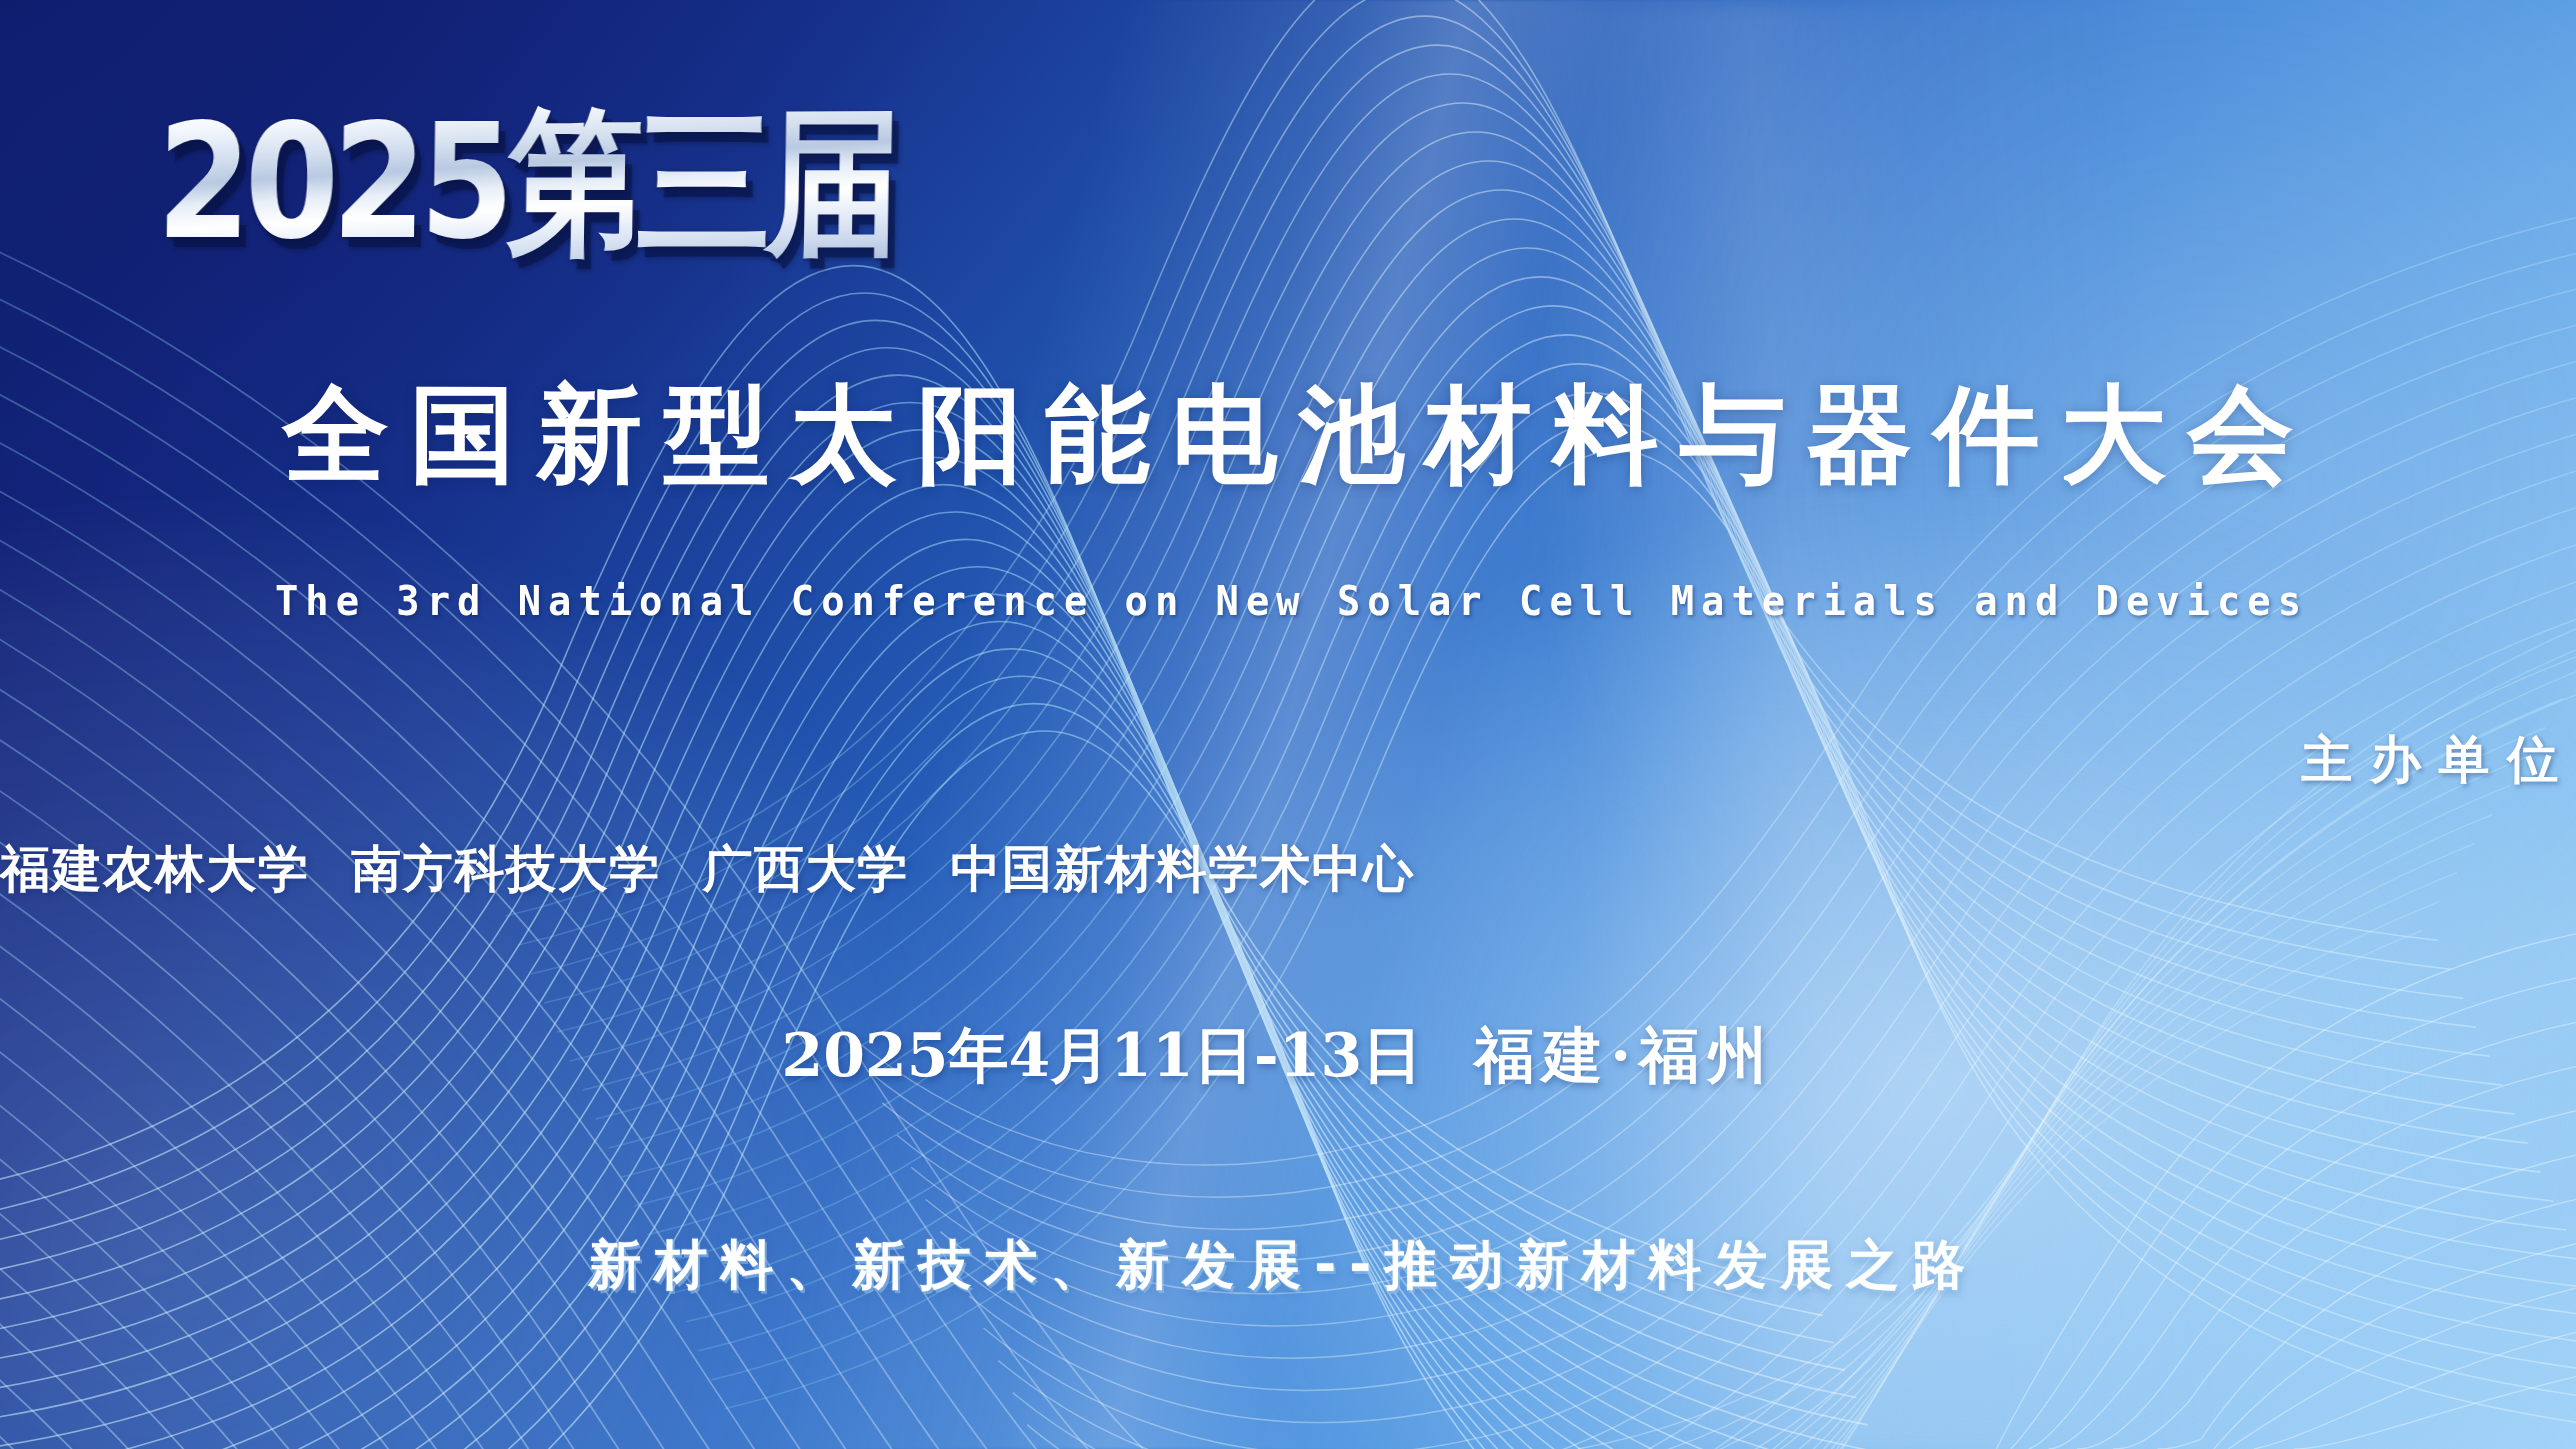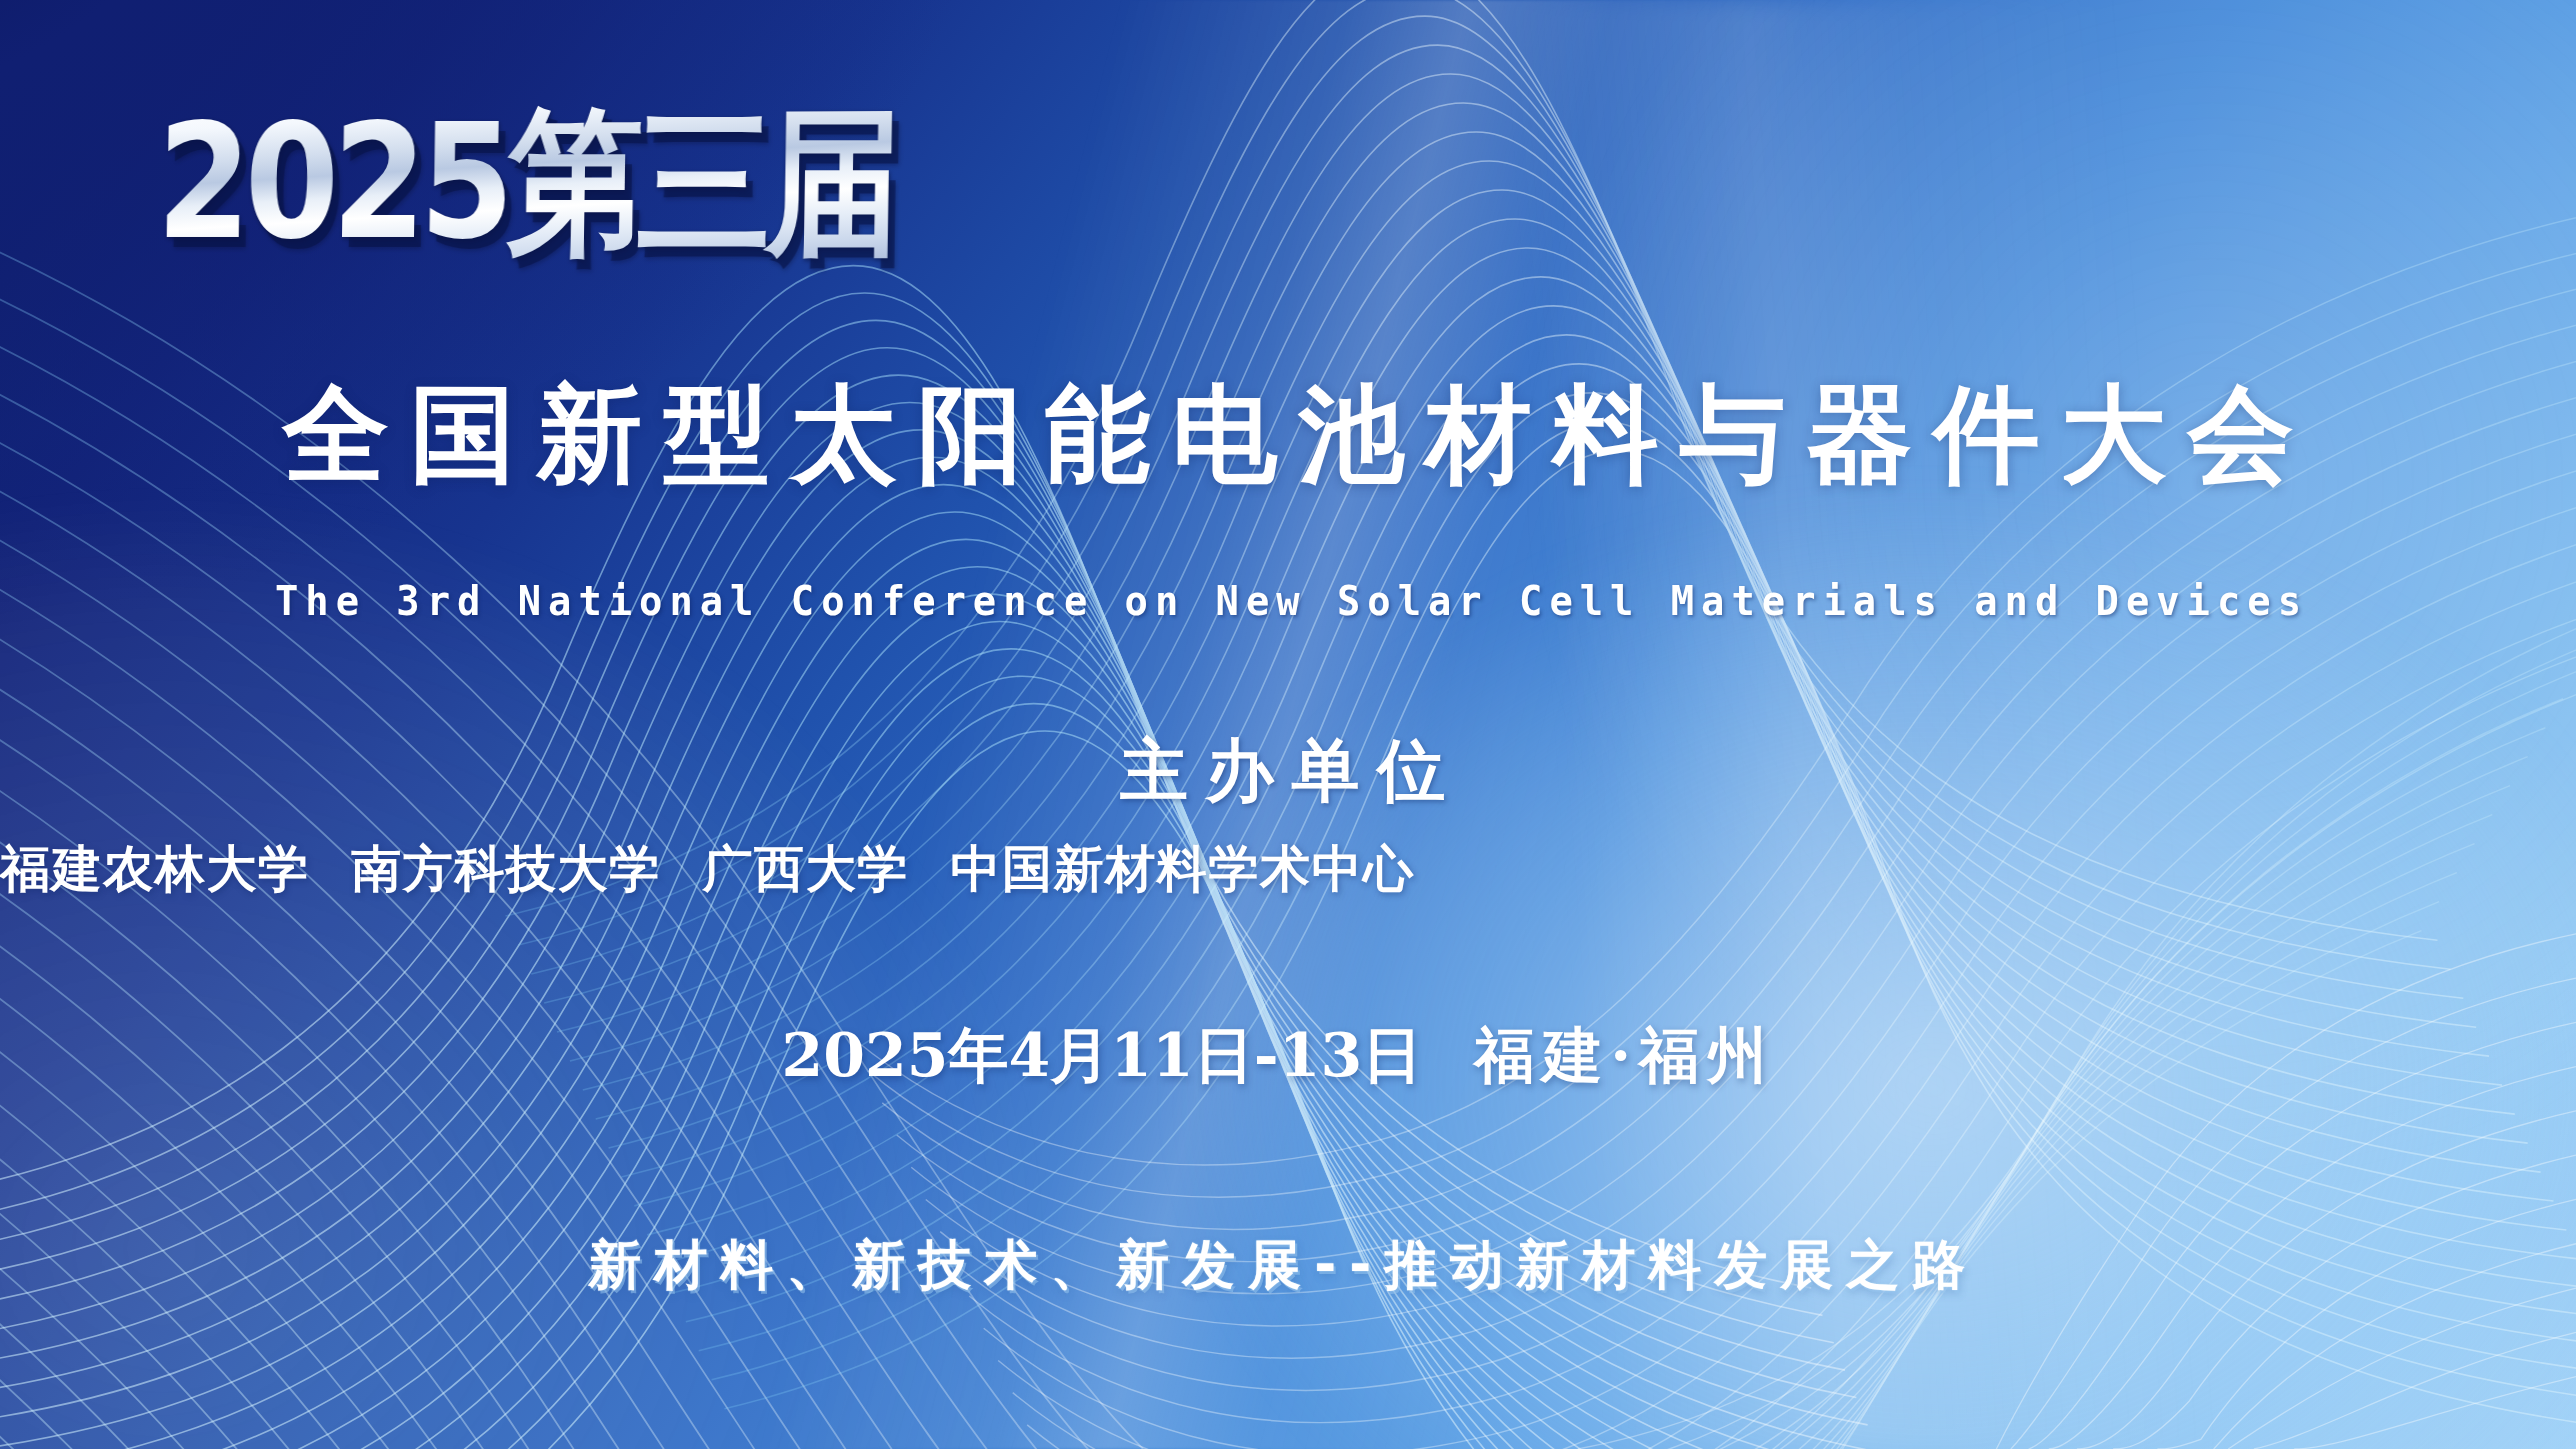--- a/index.html
+++ b/index.html
@@ -145,25 +145,25 @@
     white-space:nowrap;
     transform:scaleX(.97);
     text-shadow:1.6px 2.4px 4px rgba(10,34,96,.45);
   }
 
   
   .org-label{
     position:absolute;
     left:0; right:0;
     top:726px;
-    text-align:center;
+    text-align:right;
     color:#ffffff;
     font-family:"DejaVu Sans","Liberation Sans",sans-serif;
     font-weight:700;
-    font-size:68px;
+    font-size:51px;
     letter-spacing:17.7px;
     padding-left:7px;
     white-space:nowrap;
     text-shadow:1.6px 2.4px 5.6px rgba(10,34,96,.40);
   }
 
   
   .org-list{
     position:absolute;
     left:0; right:0;

